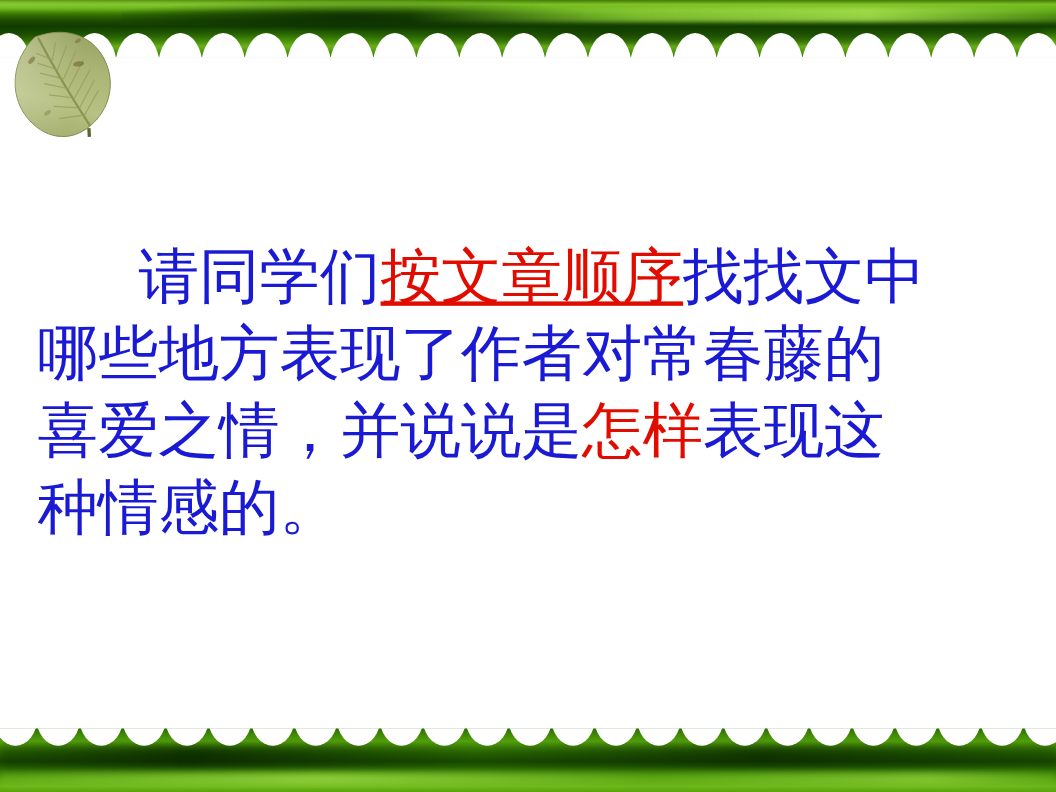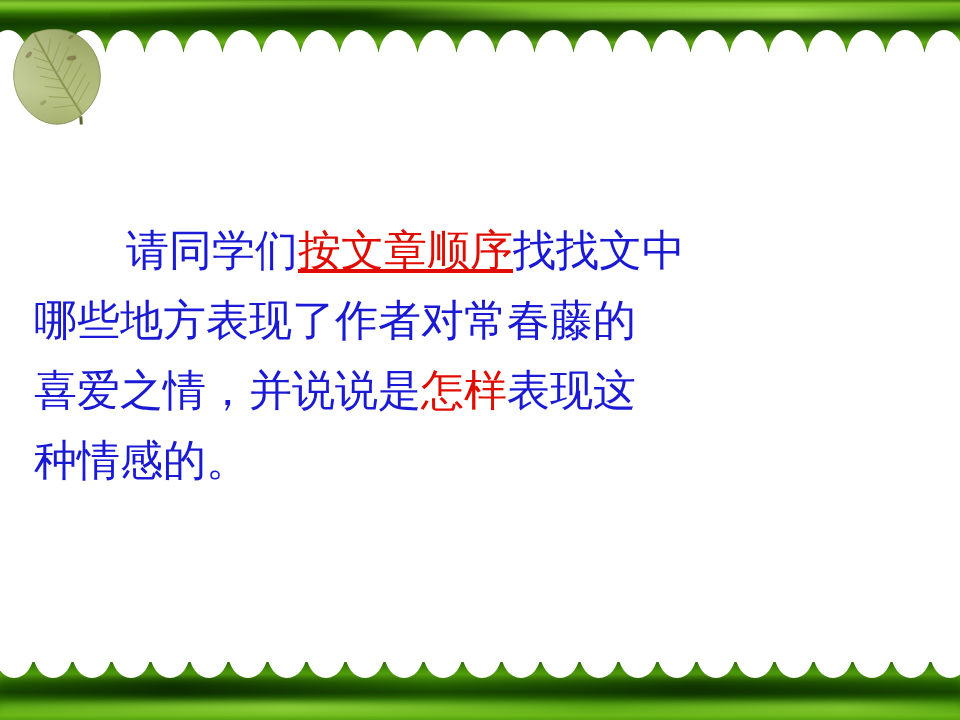--- a/index.html
+++ b/index.html
@@ -171,22 +171,22 @@
     width: 128px;
     height: 104px;
   }
 
   
   .text-block {
     position: absolute;
     left: 34px;
     top: 216px;
     width: 900px;
-    font-family: Liberation Serif, serif;
-    font-size: 43px;
+    font-family: Liberation Sans, sans-serif;
+    font-size: 55px;
     line-height: 70px;
     letter-spacing: 0px;
     color: #1a1ad4;
     white-space: pre-wrap;
   }
   .text-block .line { display: block; height: 70px; }
   .indent { display: inline-block; width: 92px; }
   .hl-underline {
     color: #e10c00;
     text-decoration: underline;

